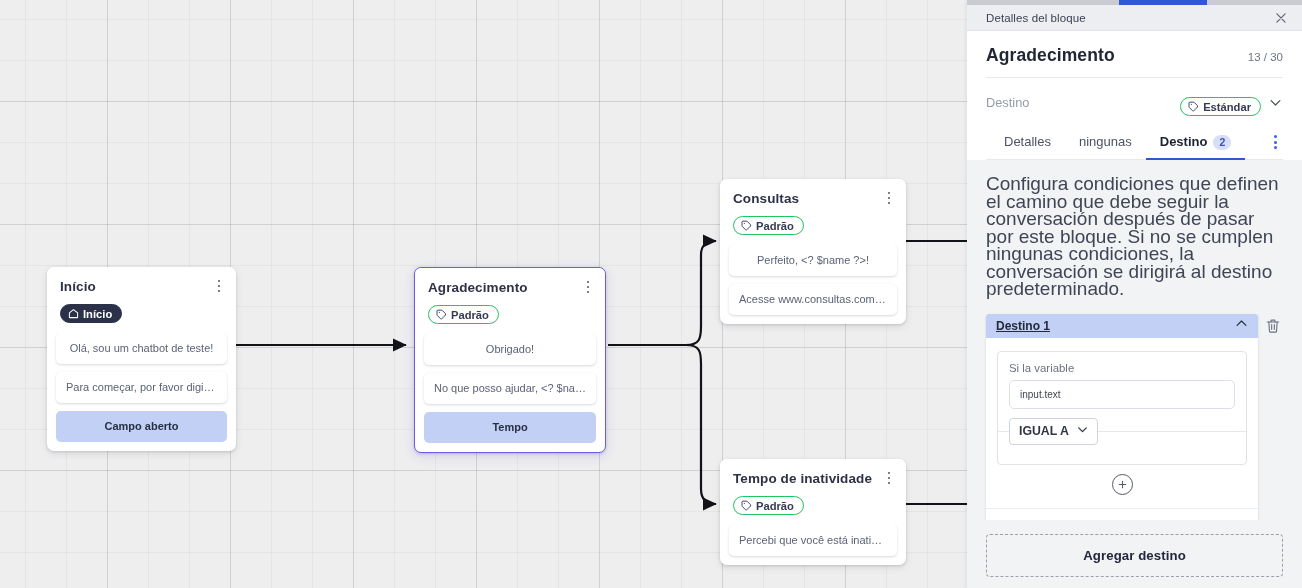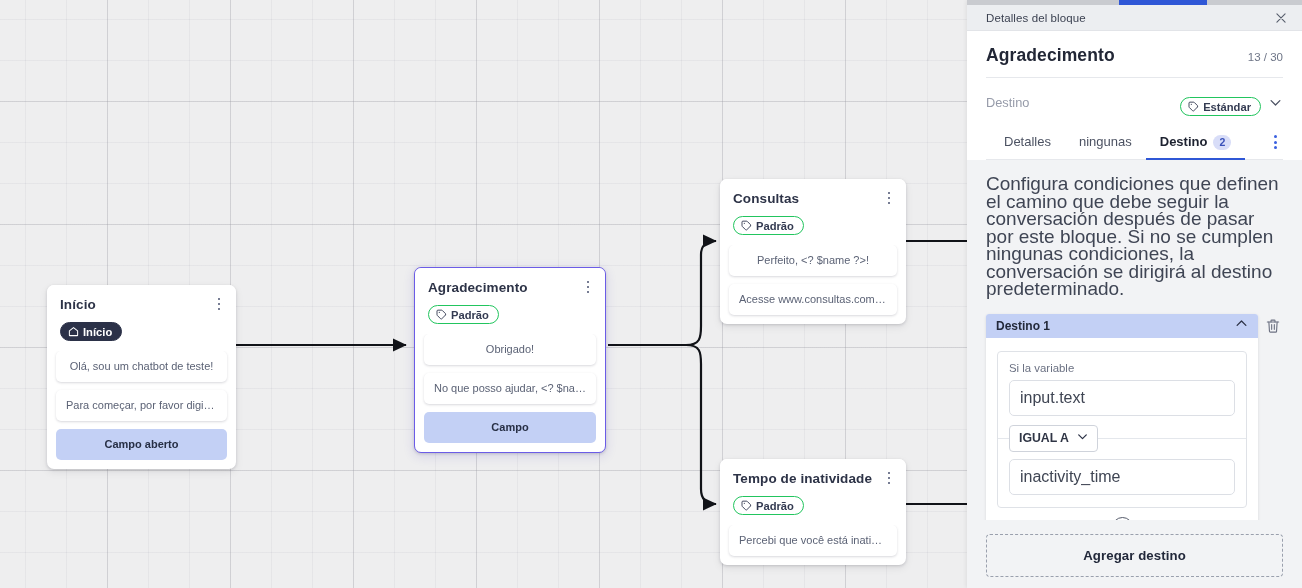--- a/index.html
+++ b/index.html
@@ -306,20 +306,21 @@
     display: flex;
     align-items: center;
     padding: 0 9px 0 10px;
     cursor: pointer;
   }
   .dest-header-title {
     font-size: 12px;
     font-weight: 600;
     color: #242a3b;
     flex: 1;
+    text-decoration: underline;
   }
   .dest-body {
     padding: 13px 11px 11px 11px;
   }
   .cond-box {
     border: 1px solid #dfe2e7;
     border-radius: 4px;
     padding: 10px 11px 12px 11px;
     position: relative;
   }
@@ -327,21 +328,21 @@
     font-size: 11.4px;
     color: #6b7183;
     margin-bottom: 6px;
   }
   .cond-input {
     width: 100%;
     box-sizing: border-box;
     border: 1px solid #dcdfe5;
     border-radius: 5px;
     padding: 8px 10px;
-    font-size: 16px;
+    font-size: 10px;
     color: #3f4553;
     font-family: "Liberation Sans", sans-serif;
     background: #fff;
     outline: none;
   }
   .op-row {
     position: relative;
     margin: 9px 0 8px 0;
     height: 26px;
   }
@@ -435,21 +436,21 @@
       <path d="M 236 345 L 406 345" stroke="#111318" stroke-width="2.2" fill="none" marker-end="url(#arrow)"></path>
 
       <path d="M 608 345 L 686 345" stroke="#111318" stroke-width="2.2" fill="none"></path>
       <path d="M 686 345 C 700 345 701 338 701 326 L 701 255 C 701 245 706 241 716 241" stroke="#111318" stroke-width="2.2" fill="none" marker-end="url(#arrow)"></path>
       <path d="M 686 345 C 700 345 701 352 701 364 L 701 489 C 701 499 706 504 716 504" stroke="#111318" stroke-width="2.2" fill="none" marker-end="url(#arrow)"></path>
 
       <path d="M 906 241 L 967 241" stroke="#111318" stroke-width="2.2" fill="none"></path>
       <path d="M 906 504 L 967 504" stroke="#111318" stroke-width="2.2" fill="none"></path>
     </svg>
 
-    <div class="node" style="left:47px; top:267px; width:189px;margin-top:18px;">
+    <div class="node" style="left:47px; top:267px; width:189px;">
       <div class="node-head">
         <div class="node-title">Início</div>
         <div class="node-dots">
             <i></i>
             <i></i>
             <i></i>
           </div>
         <div class="badge-tag dark">
           <span>
             <svg width="11" height="11" viewBox="0 0 24 24" fill="none" stroke="#ffffff" stroke-width="2.2" stroke-linecap="round" stroke-linejoin="round">
@@ -480,21 +481,21 @@
               <path d="M20.6 13.3 L12.7 21.2 a2 2 0 0 1 -2.8 0 L2.8 14 a2 2 0 0 1 -0.6 -1.4 V4.5 a2 2 0 0 1 2 -2 h8.1 a2 2 0 0 1 1.4 0.6 l6.9 6.9 a2 2 0 0 1 0 2.8 z"></path>
               <circle cx="7.2" cy="7.2" r="1.3" fill="#343b52" stroke="none"></circle>
             </svg>
           </span>
           <span>Padrão</span>
         </div>
       </div>
       <div class="node-body">
         <div class="msg">Obrigado!</div>
         <div class="msg">No que posso ajudar, &lt;? $name ...</div>
-        <div class="msg highlight">Campo</div>
+        <div class="msg highlight">Tempo</div>
       </div>
     </div>
 
     <div class="node" style="left:720px; top:179px; width:186px;">
       <div class="node-head">
         <div class="node-title">Consultas</div>
         <div class="node-dots">
             <i></i>
             <i></i>
             <i></i>
@@ -621,21 +622,20 @@
               <div class="op-row">
                 <div class="op-select">
                   <span>IGUAL A</span>
                   <span>
                     <svg width="13" height="13" viewBox="0 0 24 24" fill="none" stroke="#2b3145" stroke-width="2.3" stroke-linecap="round" stroke-linejoin="round">
                       <path d="M5 9 L12 16 L19 9"></path>
                     </svg>
                   </span>
                 </div>
               </div>
-              <input class="cond-input" type="text" value="inactivity_time" style="">
             </div>
 
             <div class="add-cond">
               <div class="circ">
                 <svg width="11" height="11" viewBox="0 0 24 24" fill="none" stroke="currentColor" stroke-width="2.4" stroke-linecap="round">
                   <path d="M12 5 V19 M5 12 H19"></path>
                 </svg>
               </div>
             </div>
           </div>

